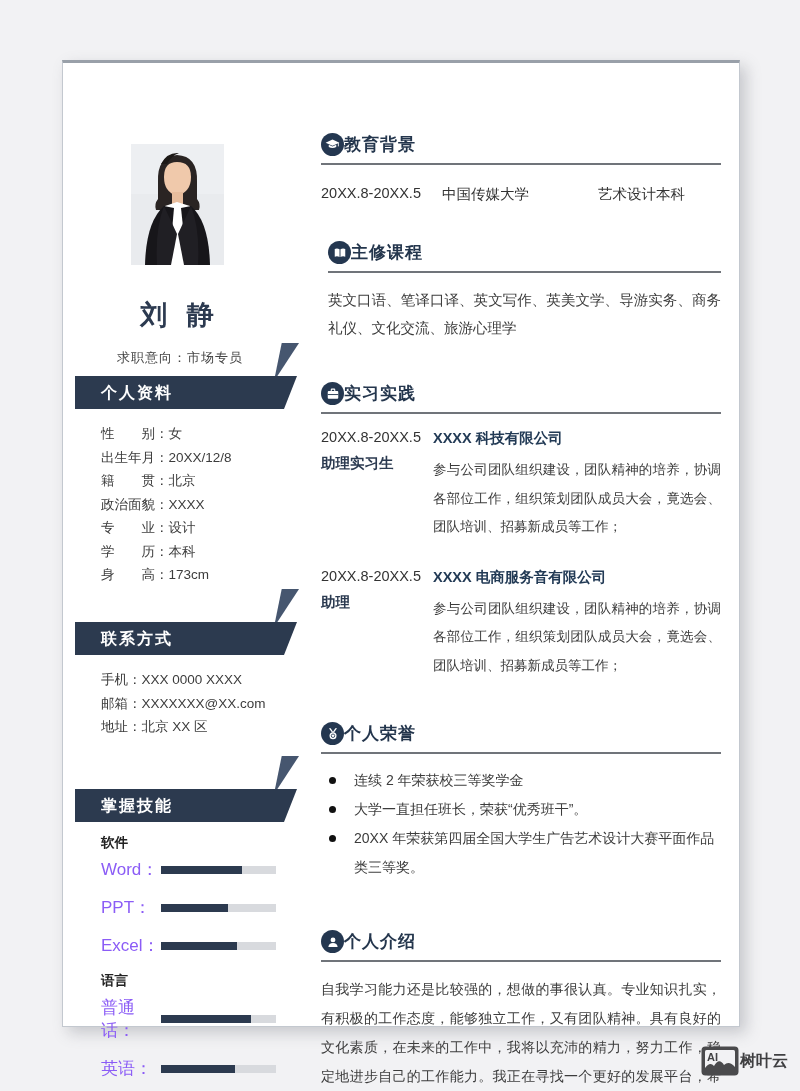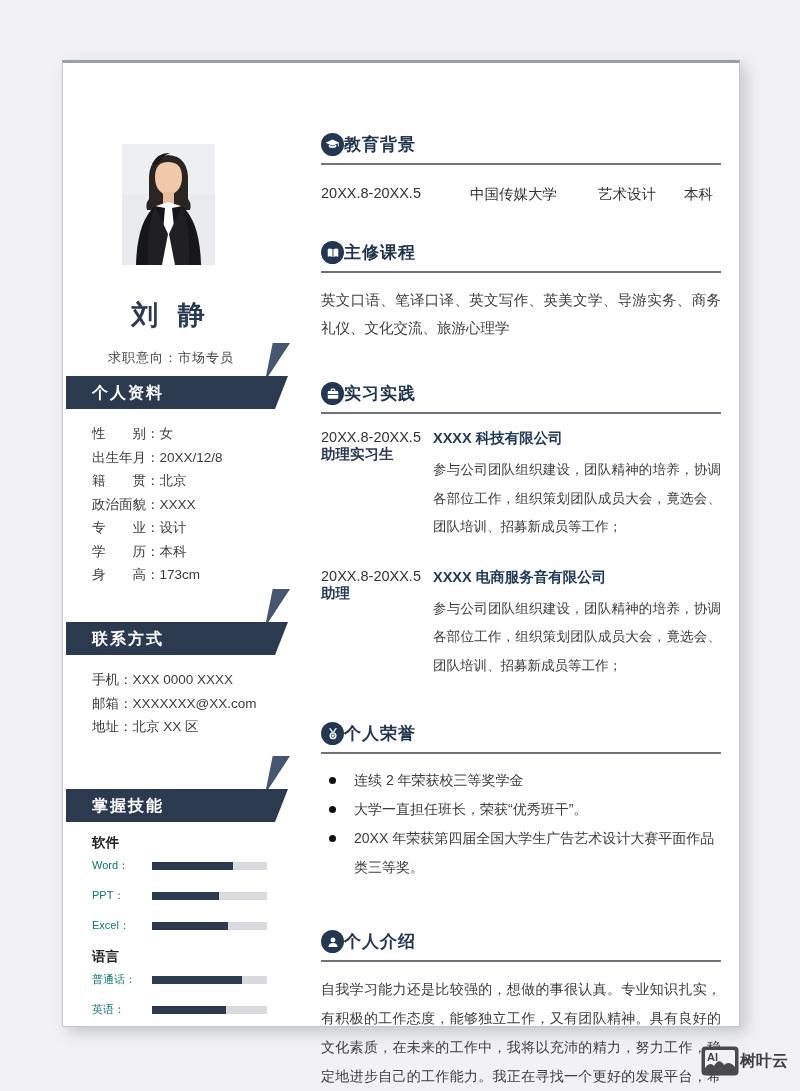--- a/index.html
+++ b/index.html
@@ -13,21 +13,21 @@
   }
   .page {
     position:absolute; left:62px; top:60px; width:678px; height:967px;
     background:#ffffff;
     border:1px solid #c3c8cf;
     border-top:3px solid #99a0a9;
     box-shadow:6px 6px 14px rgba(90,95,105,.28);
   }
 
   
-  .sidebar { position:absolute; left:3px; top:0; width:240px; height:100%; }
+  .sidebar { position:absolute; left:12px; top:0; width:240px; height:100%; }
   .photo {
     position:absolute; left:56px; top:81px; width:93px; height:121px;
     background:#e9ebee; overflow:hidden;
   }
   .name-block { position:absolute; left:0; top:234px; width:210px; text-align:center; }
   .name { font-size:27px; font-weight:bold; color:#2c3a50; letter-spacing:6px; }
   .job-intent { margin-top:16px; font-size:13px; color:#454545; letter-spacing:1px; }
 
   .side-section { position:absolute; left:0; width:240px; }
   .banner {
@@ -41,47 +41,47 @@
     background:#46566f;
     clip-path:polygon(28% 0, 100% 0, 10% 100%, 0 100%);
   }
   .kv-list { margin:13px 0 0 26px; list-style:none; }
   .kv-list li { font-size:13.5px; line-height:23.5px; color:#3c3c3c; display:flex; }
   .kv-label { white-space:pre; color:#3c3c3c; }
   .kv-value { }
 
   .skill-group-title { font-size:13.5px; font-weight:bold; color:#222; margin:12px 0 6px 26px; }
   .skill-row { display:flex; align-items:center; margin:0 0 15px 26px; }
-  .skill-label { width:60px; font-size:11px; color:#0f766e; }
+  .skill-label { width:60px; font-size:17px; color:#8b5cf6; }
   .skill-track { width:115px; height:8px; background:#d8dade; }
   .skill-fill { height:8px; background:#2c3a4f; }
 
   
   .main { position:absolute; left:258px; top:0; width:400px; }
   .m-section { position:relative; }
   .m-header { display:flex; align-items:center; gap:0; }
   .icon-circle {
     width:23px; height:23px; border-radius:50%; background:#243750;
     display:flex; align-items:center; justify-content:center; flex:0 0 23px;
   }
   .icon-circle svg { display:block; }
   .m-title { font-size:17px; font-weight:bold; color:#24364d; letter-spacing:1px; }
   .rule { height:2px; background:#70747a; margin-top:7px; }
 
   .edu-row { display:flex; margin-top:20px; font-size:14.5px; color:#333; }
   .edu-period { width:121px; }
-  .edu-school { width:128px;margin-left:28px; }
-  .edu-major { width:86px; }
+  .edu-school { width:128px; }
+  .edu-major { width:86px;text-align:right; }
   .edu-degree { }
 
   .course-text { margin-top:13px; font-size:14.5px; line-height:28px; color:#3c3c3c; text-align:justify; }
 
   .job-entry { display:flex; margin-top:15px; }
   .job-left { width:112px; flex:0 0 112px; font-size:14.5px; color:#333; }
-  .job-role { font-weight:bold; color:#2b3a50; }
+  .job-role { font-weight:bold; color:#2b3a50; margin-top:9px; }
   .job-right { flex:1; }
   .job-company { font-size:14.5px; font-weight:bold; color:#223a55; }
   .job-desc { margin-top:8px; font-size:13.5px; line-height:28.5px; color:#3c3c3c; text-align:justify; }
 
   .honor-list { margin-top:12px; list-style:none; }
   .honor-list li { position:relative; padding-left:33px; font-size:14px; line-height:29px; color:#3c3c3c; }
   .honor-list li .dot {
     position:absolute; left:8px; top:11px; width:7px; height:7px; border-radius:50%; background:#111;
   }
 
@@ -91,21 +91,21 @@
   .watermark { position:absolute; right:12px; bottom:12px; display:flex; align-items:center; }
   .wm-text { font-size:16px; font-weight:bold; color:#3f3f41; }
 
   
   #sec-profile { top:313px; }
   #sec-contact { top:559px; }
   #sec-skills  { top:716px;margin-top:10px; }
 
   
   #m-edu      { margin-top:70px; }
-  #m-courses  { margin-top:37px; }
+  #m-courses  { margin-top:37px;margin-left:7px; }
   #m-intern   { margin-top:40px; }
   #m-honors   { margin-top:42px; }
   #m-intro    { margin-top:48px; }
 </style>
 </head>
 <body>
 
 <div class="page">
 
   <aside class="sidebar">

